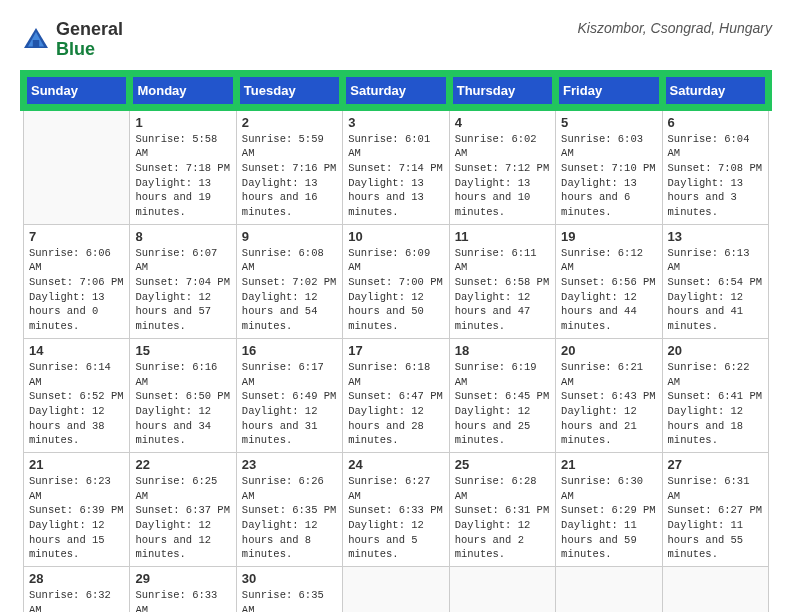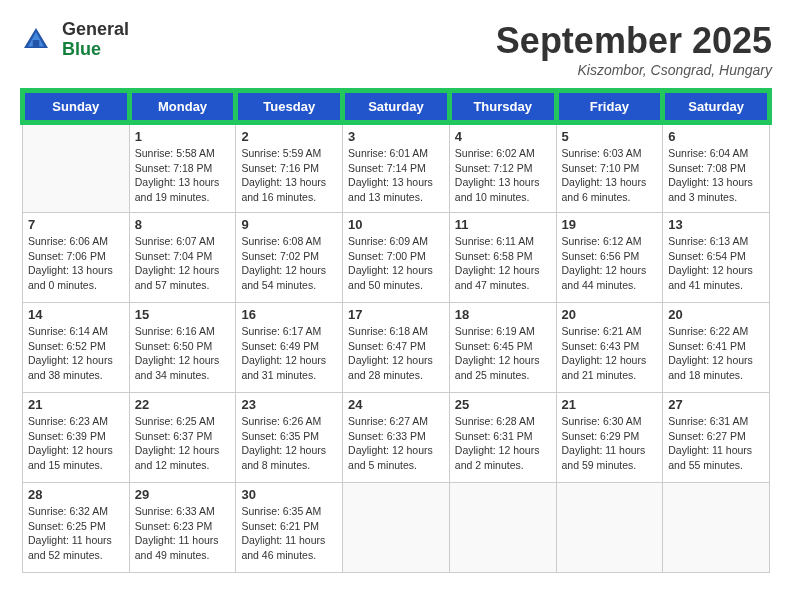--- a/index.html
+++ b/index.html
@@ -12,21 +12,21 @@
     }
     .header {
       display: flex;
       justify-content: space-between;
       align-items: flex-start;
       margin-bottom: 10px;
     }
     .logo {
       display: flex;
       align-items: center;
-      gap: 10px;
+      gap: 4px;
     }
     .logo-text {
       display: flex;
       flex-direction: column;
       line-height: 1.1;
     }
     .logo-general {
       font-size: 18px;
       font-weight: bold;
       color: #333;
@@ -55,23 +55,23 @@
     }
     .calendar {
       width: 100%;
       border-collapse: collapse;
       font-size: 11px;
     }
     .calendar th {
       background: #2255cc;
       color: #fff;
       padding: 6px 4px;
-      text-align: center;
+      text-align: left;
       font-size: 13px;
-      border: 5px solid #22c55e;
+      border: 7px solid #22c55e;
     }
     .calendar td {
       border: 1px solid #ccc;
       vertical-align: top;
       padding: 4px 5px;
       width: calc(100%/7);
       height: 90px;
       background: #fff;
     }
     .calendar td.empty {
@@ -81,39 +81,39 @@
       font-size: 13px;
       font-weight: bold;
       color: #333;
       display: block;
       margin-bottom: 2px;
     }
     .day-detail {
       color: #333;
       line-height: 1.4;
       font-size: 10.5px;
+      font-family: Liberation Mono, monospace;
     }
   </style>
 </head>
 <body>
 
 <div class="header">
   <div class="logo">
     <svg class="logo-icon" viewBox="0 0 40 40">
       <polygon points="20,5 35,30 5,30" fill="#2255aa"></polygon>
       <polygon points="20,10 30,28 10,28" fill="#4488dd"></polygon>
       <rect x="16" y="20" width="8" height="10" fill="#2255aa"></rect>
     </svg>
     <div class="logo-text">
       <span class="logo-general">General</span>
       <span class="logo-blue">Blue</span>
     </div>
   </div>
   <div class="title-area">
-    <div class="month-title">September 2025</div>
     <div class="location">Kiszombor, Csongrad, Hungary</div>
   </div>
 </div>
 
 <table class="calendar">
   <thead>
     <tr>
     <th>Sunday</th>
         <th>Monday</th>
         <th>Tuesday</th>

